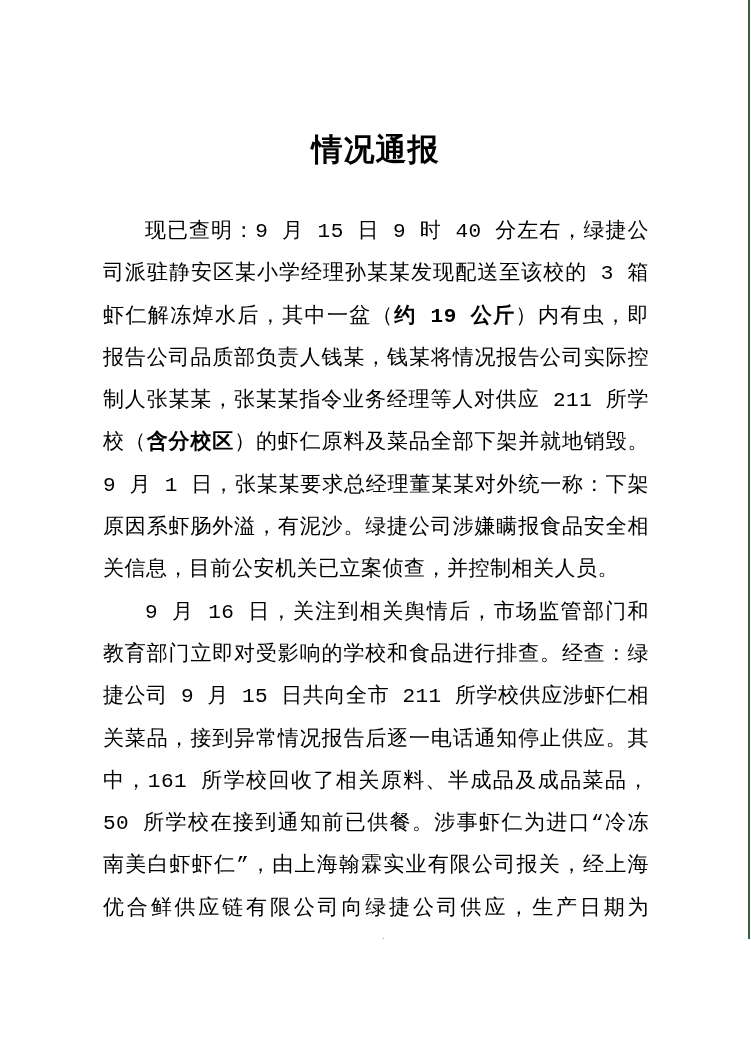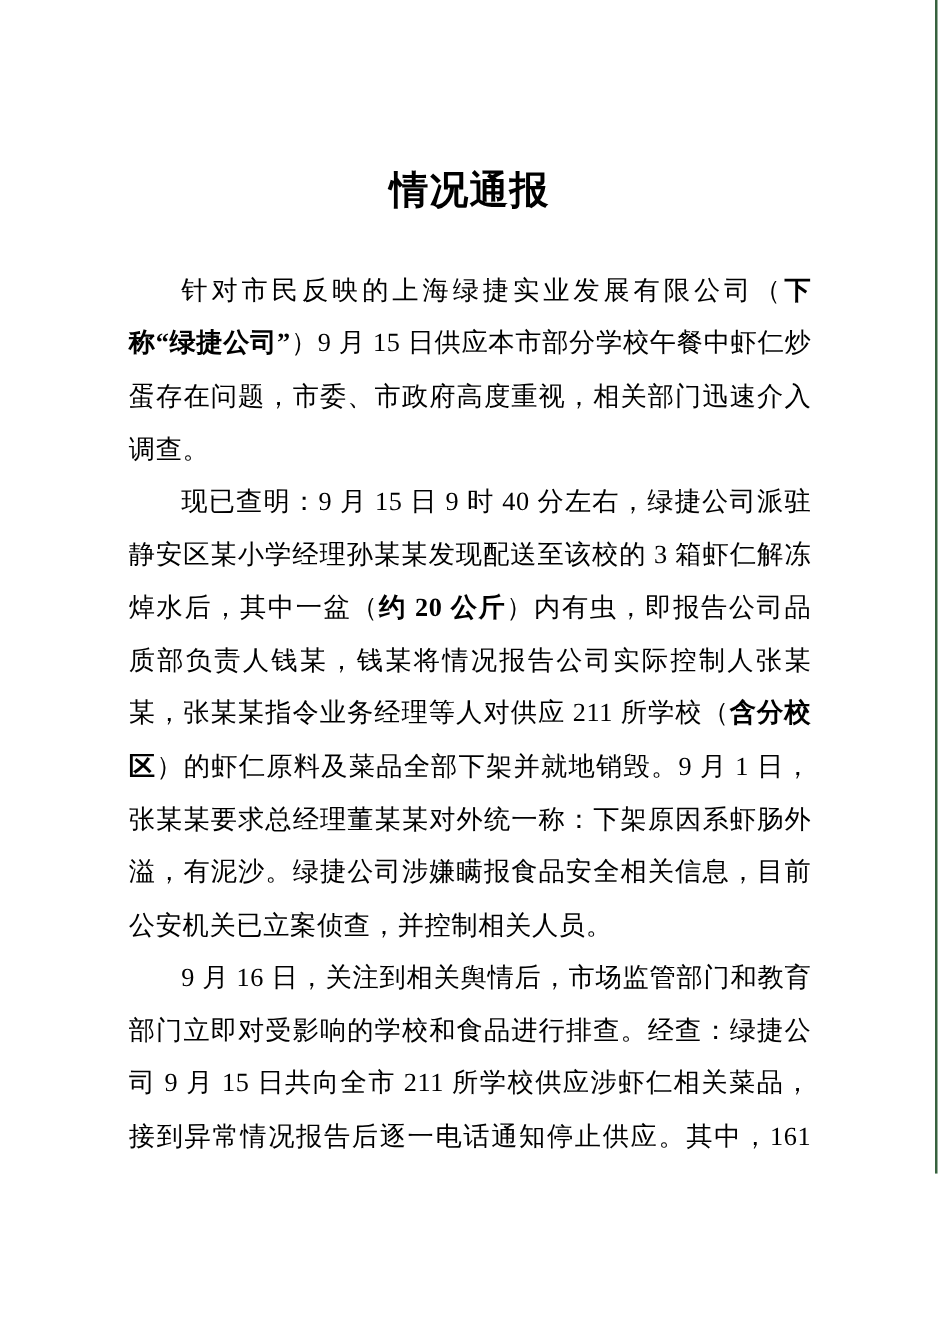--- a/index.html
+++ b/index.html
@@ -7,21 +7,21 @@
     padding: 0;
     background: #ffffff;
   }
   .page {
     position: relative;
     width: 751px;
     height: 939px;
     background: #ffffff;
     overflow: hidden;
     color: #000000;
-    font-family: Liberation Serif, serif;
+    font-family: Liberation Mono, monospace;
   }
   .title {
     margin: 131px 0 0 0;
     text-align: center;
     font-size: 31px;
     line-height: 42px;
     font-weight: 700;
     letter-spacing: 1px;
   }
   .content {
@@ -63,20 +63,19 @@
     width: 2px;
     height: 8px;
   }
 </style>
 </head>
 <body>
 
 <div class="page">
   <h1 class="title">情况通报</h1>
   <div class="content">
-    <p class="para"><span>针对市民反映的上海绿捷实业发展有限公司（</span><span class="b">下称“绿捷公司”</span><span>）9 月 15 日供应本市部分学校午餐中虾仁炒蛋存在问题，市委、市政府高度重视，相关部门迅速介入调查。</span></p>
-    <p class="para"><span>现已查明：9 月 15 日 9 时 40 分左右，绿捷公司派驻静安区某小学经理孙某某发现配送至该校的 3 箱虾仁解冻焯水后，其中一盆（</span><span class="b">约 20 公斤</span><span>）内有虫，即报告公司品质部负责人钱某，钱某将情况报告公司实际控制人张某某，张某某指令业务经理等人对供应 211 所学校（</span><span class="b">含分校区</span><span>）的虾仁原料及菜品全部下架并就地销毁。9 月 1 日，张某某要求总经理董某某对外统一称：下架原因系虾肠外溢，有泥沙。绿捷公司涉嫌瞒报食品安全相关信息，目前公安机关已立案侦查，并控制相关人员。</span></p>
+    <p class="para"><span>现已查明：9 月 15 日 9 时 40 分左右，绿捷公司派驻静安区某小学经理孙某某发现配送至该校的 3 箱虾仁解冻焯水后，其中一盆（</span><span class="b">约 19 公斤</span><span>）内有虫，即报告公司品质部负责人钱某，钱某将情况报告公司实际控制人张某某，张某某指令业务经理等人对供应 211 所学校（</span><span class="b">含分校区</span><span>）的虾仁原料及菜品全部下架并就地销毁。9 月 1 日，张某某要求总经理董某某对外统一称：下架原因系虾肠外溢，有泥沙。绿捷公司涉嫌瞒报食品安全相关信息，目前公安机关已立案侦查，并控制相关人员。</span></p>
     <p class="para"><span>9 月 16 日，关注到相关舆情后，市场监管部门和教育部门立即对受影响的学校和食品进行排查。经查：绿捷公司 9 月 15 日共向全市 211 所学校供应涉虾仁相关菜品，接到异常情况报告后逐一电话通知停止供应。其中，161 所学校回收了相关原料、半成品及成品菜品，50 所学校在接到通知前已供餐。涉事虾仁为进口“冷冻南美白虾虾仁”，由上海翰霖实业有限公司报关，经上海优合鲜供应链有限公司向绿捷公司供应，生产日期为 2025 年 3 月 20 日，保质期 24 个月，</span></p>
   </div>
   <div class="pagenum">1</div>
   <div class="edge-line" style="background-color: rgb(55, 98, 63);"></div>
   <div class="edge-dash" style="background-color: rgb(55, 98, 63);"></div>
 </div>
 
 </body></html>

